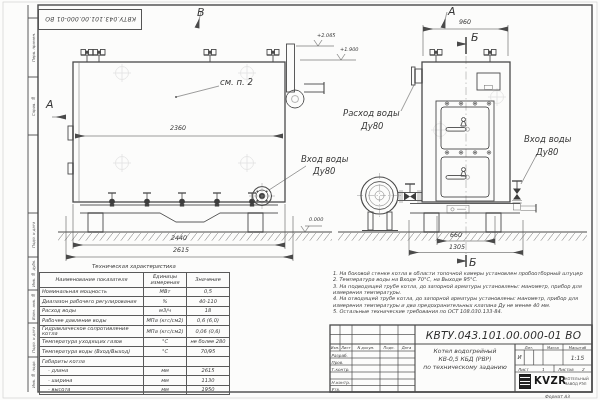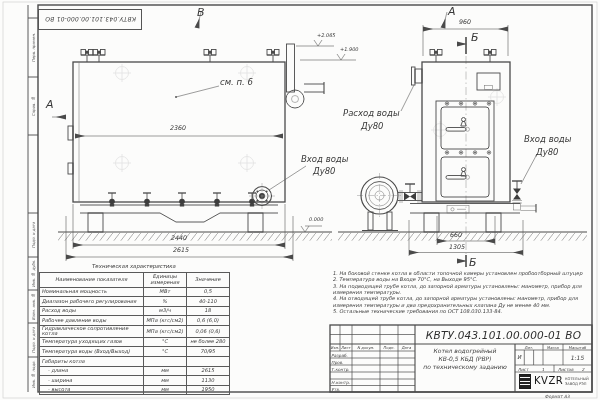--- a/index.html
+++ b/index.html
@@ -20,21 +20,21 @@
                 height:9.6px;vertical-align:middle;line-height:1.08;overflow:hidden}
   table.tech tr.hdr td{height:14.5px;text-align:center}
   table.tech td.c{text-align:center}
   table.tech td.sub{padding-left:8px}
   .tb-label{position:absolute;font-size:4.2px;font-style:italic;color:#3d3d3d;white-space:nowrap}
   .tb-center{text-align:center}
   .docnum{position:absolute;left:415px;top:329px;width:177px;text-align:center;font-size:10.5px;
           font-style:italic;letter-spacing:.2px;color:#2e2e2e;white-space:nowrap}
   .emblem{position:absolute;left:519px;top:374px;width:12px;height:15px;border:1px solid #1c1c1c;
           background:repeating-linear-gradient(180deg,#222 0 2.4px,#fafafa 2.4px 3.4px)}
-  .brand{position:absolute;left:534px;top:375px;font-size:10px;font-weight:normal;letter-spacing:.5px;color:#161616}
+  .brand{position:absolute;left:534px;top:375px;font-size:10px;font-weight:bold;letter-spacing:.5px;color:#161616}
   .brandsub{position:absolute;font-size:3.6px;color:#444;white-space:nowrap}
   .fmt{position:absolute;left:545px;top:394px;font-size:4.4px;font-style:italic;color:#555}
 </style>
 </head>
 <body>
 
 <svg width="600" height="400" viewBox="0 0 600 400">
   <defs>
     <marker id="ma" orient="auto" markerUnits="userSpaceOnUse" markerWidth="11" markerHeight="8" refX="10" refY="3.5">
       <path d="M0,3.5 L10,1 L10,6 Z" fill="#4a4a4a"></path>
@@ -296,21 +296,21 @@
 <div class="mlab" style="top:18px;height:59px">Перв. примен.</div>
 <div class="mlab" style="top:77px;height:58px">Справ. №</div>
 <div class="mlab" style="top:213px;height:44px">Подп. и дата</div>
 <div class="mlab" style="top:257px;height:33px">Инв. № дубл.</div>
 <div class="mlab" style="top:290px;height:33px">Взам. инв. №</div>
 <div class="mlab" style="top:323px;height:34px">Подп. и дата</div>
 <div class="mlab" style="top:357px;height:35px">Инв. № подл.</div>
 
 <div class="t" style="left:197px;top:7px;font-size:11px">В</div>
 <div class="t" style="left:46px;top:99px;font-size:11px">А</div>
-<div class="t" style="left:220px;top:78px;font-size:8.5px">см. п. 6</div>
+<div class="t" style="left:220px;top:78px;font-size:8.5px">см. п. 2</div>
 <div class="t tc" style="left:162px;top:125px;width:32px;font-size:6.3px">2360</div>
 <div class="t" style="left:317px;top:33px;font-size:5px">+2.065</div>
 <div class="t" style="left:340px;top:47px;font-size:5px">+1.900</div>
 <div class="t" style="left:301px;top:155px;font-size:8.5px">Вход воды</div>
 <div class="t" style="left:313px;top:167px;font-size:8.5px">Ду80</div>
 <div class="t" style="left:309px;top:217px;font-size:5px">0.000</div>
 <div class="t tc" style="left:163px;top:235px;width:32px;font-size:6.3px">2440</div>
 <div class="t tc" style="left:165px;top:247px;width:32px;font-size:6.3px">2615</div>
 <div class="t" style="left:448px;top:6px;font-size:11px">А</div>
 <div class="t tc" style="left:450px;top:19px;width:30px;font-size:6.3px">960</div>

